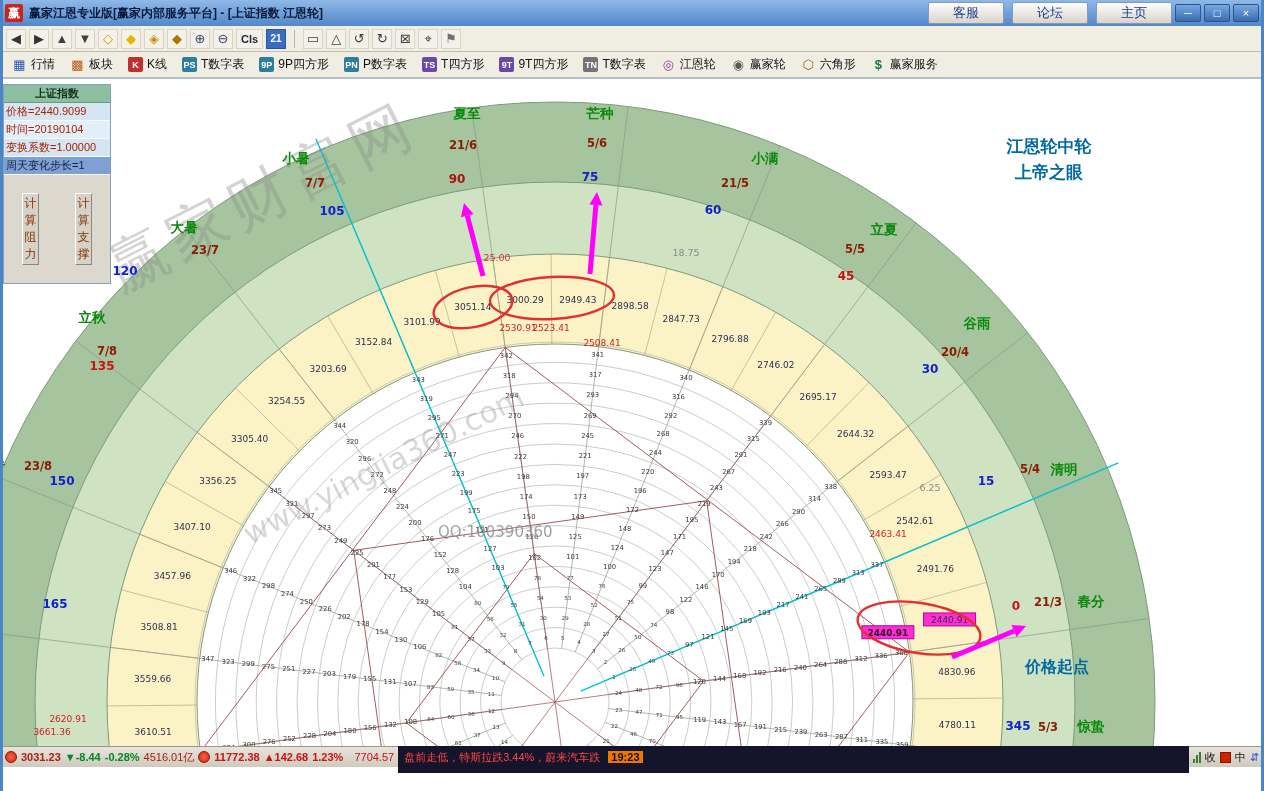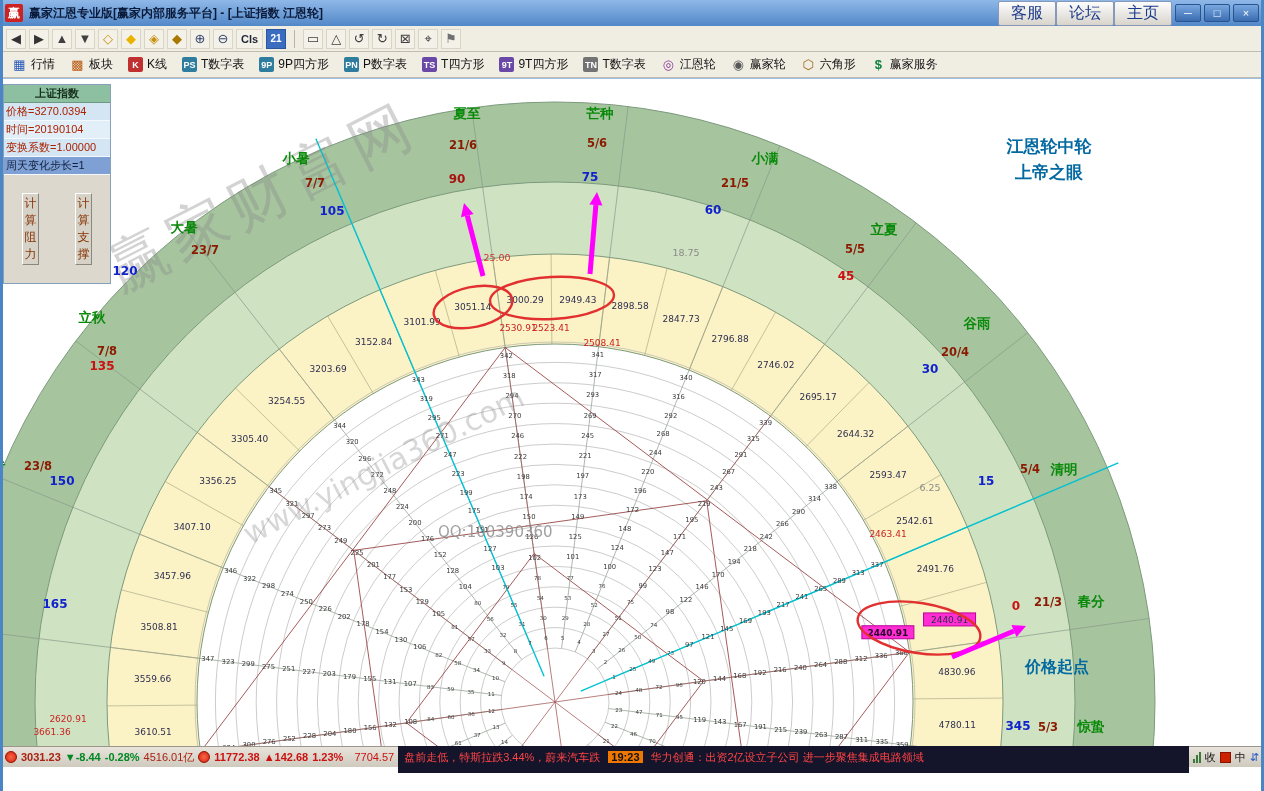--- a/index.html
+++ b/index.html
@@ -6,21 +6,21 @@
   html,body{width:1264px;height:791px;overflow:hidden;}
   body{font-family:"Liberation Sans","DejaVu Sans",sans-serif;font-size:12px;background:#fff;}
   .window{position:relative;width:1264px;height:791px;background:#fff;overflow:hidden;}
   .edge{position:absolute;top:0;bottom:0;width:3px;background:#4a86c6;z-index:60;}
   .edge.left{left:0}.edge.right{right:0}
 
   
   .titlebar{height:26px;background:linear-gradient(#8fb8e8,#5288c8);display:flex;align-items:center;padding:0 5px;}
   .app-icon{width:18px;height:18px;background:#cc2222;color:#fff;font-weight:bold;font-size:12px;display:inline-flex;align-items:center;justify-content:center;border-radius:2px;margin-right:6px;flex-shrink:0;}
   .title-text{flex:1;color:#0a1a3a;font-weight:bold;font-size:12px;white-space:nowrap;overflow:hidden;}
-  .tb-btn{background:linear-gradient(#fdfdfd,#d8d4cc);border:1px solid #8898b8;padding:1px 12px;margin-left:0;color:#1a3a8a;font-size:16px;border-radius:2px;cursor:default;}
+  .tb-btn{background:linear-gradient(#fdfdfd,#d8d4cc);border:1px solid #8898b8;padding:1px 24px;margin-left:8px;color:#1a3a8a;font-size:13px;border-radius:2px;cursor:default;}
   .winctl{width:26px;height:18px;margin-left:3px;background:linear-gradient(#79a8e0,#3a6cb0);border:1px solid #2a5490;color:#fff;display:inline-flex;align-items:center;justify-content:center;font-size:11px;border-radius:2px;}
 
   
   .menubar{height:24px;background:#f0ede3;border-bottom:1px solid #c8c4b8;display:flex;align-items:center;padding:0 8px;}
   .menu-item{padding:2px 9px;color:#111;white-space:nowrap;}
   .menu-right-icon{margin-left:auto;width:16px;height:16px;background:linear-gradient(#79a8e0,#3a6cb0);border:1px solid #2a5490;border-radius:2px;}
 
   
   .toolbar{height:26px;background:#f0ede3;border-bottom:1px solid #c0bcb0;display:flex;align-items:center;padding:0 6px;gap:3px;}
   .tool{min-width:20px;height:20px;display:inline-flex;align-items:center;justify-content:center;font-size:13px;background:#f4f1e8;border:1px solid #d8d4c6;}
@@ -735,21 +735,21 @@
         <ellipse cx="919" cy="651" rx="62" ry="25" fill="none" stroke="#e23030" stroke-width="2.4" transform="rotate(9 919 651)"></ellipse>
         <line x1="483" y1="299" x2="467.2744685236658" y2="238.5808527488212" stroke="#ff00ff" stroke-width="5"></line>
         <polygon points="464,226 473.56489489807643,236.9436184869883 460.9840421492552,240.2180870106541" fill="#ff00ff"></polygon>
         <line x1="590" y1="297" x2="595.8942655145112" y2="227.9528896871548" stroke="#ff00ff" stroke-width="5"></line>
         <polygon points="597,215 602.3707103580886,228.5057569298992 589.4178206709338,227.40002244441038" fill="#ff00ff"></polygon>
         <line x1="952" y1="680" x2="1014.0096097719062" y2="654.023001311769" stroke="#ff00ff" stroke-width="5"></line>
         <polygon points="1026,649 1016.5211104277907,660.0181964258159 1011.4981091160216,648.0278061977222" fill="#ff00ff"></polygon>
       </svg>
     <div class="info-panel" id="infopanel">
         <div class="ip-title">上证指数</div>
-        <div class="ip-row">价格=3270.0394</div>
+        <div class="ip-row">价格=2440.9099</div>
         <div class="ip-row alt">时间=20190104</div>
         <div class="ip-row">变换系数=1.00000</div>
         <div class="ip-row blue">周天变化步长=1</div>
         <div class="ip-buttons">
           <div class="ip-btn">计算阻力</div>
           <div class="ip-btn">计算支撑</div>
         </div>
       </div>
     <div class="anno anno-title">
       <div>江恩轮中轮</div>
@@ -765,21 +765,20 @@
     <span class="shc">-0.28%</span>
     <span class="shx">4516.01亿</span>
     <span class="sb-clock"></span>
     <span class="szv">11772.38</span>
     <span class="szv">▲142.68</span>
     <span class="szv">1.23%</span>
     <span class="szx">7704.57</span>
     <div class="sb-ticker">
       <span class="tick">盘前走低，特斯拉跌3.44%，蔚来汽车跌</span>
       <span class="sb-time">19:23</span>
-      <span class="tick">华力创通：出资2亿设立子公司 进一步聚焦集成电路领域</span>
     </div>
     <span class="sig">
         <i></i>
         <i></i>
         <i></i>
       </span>
     <span class="sb-txt">收</span>
     <span class="sb-redbadge"></span>
     <span class="sb-txt">中</span>
     <span class="sb-arrows">⇵</span>

